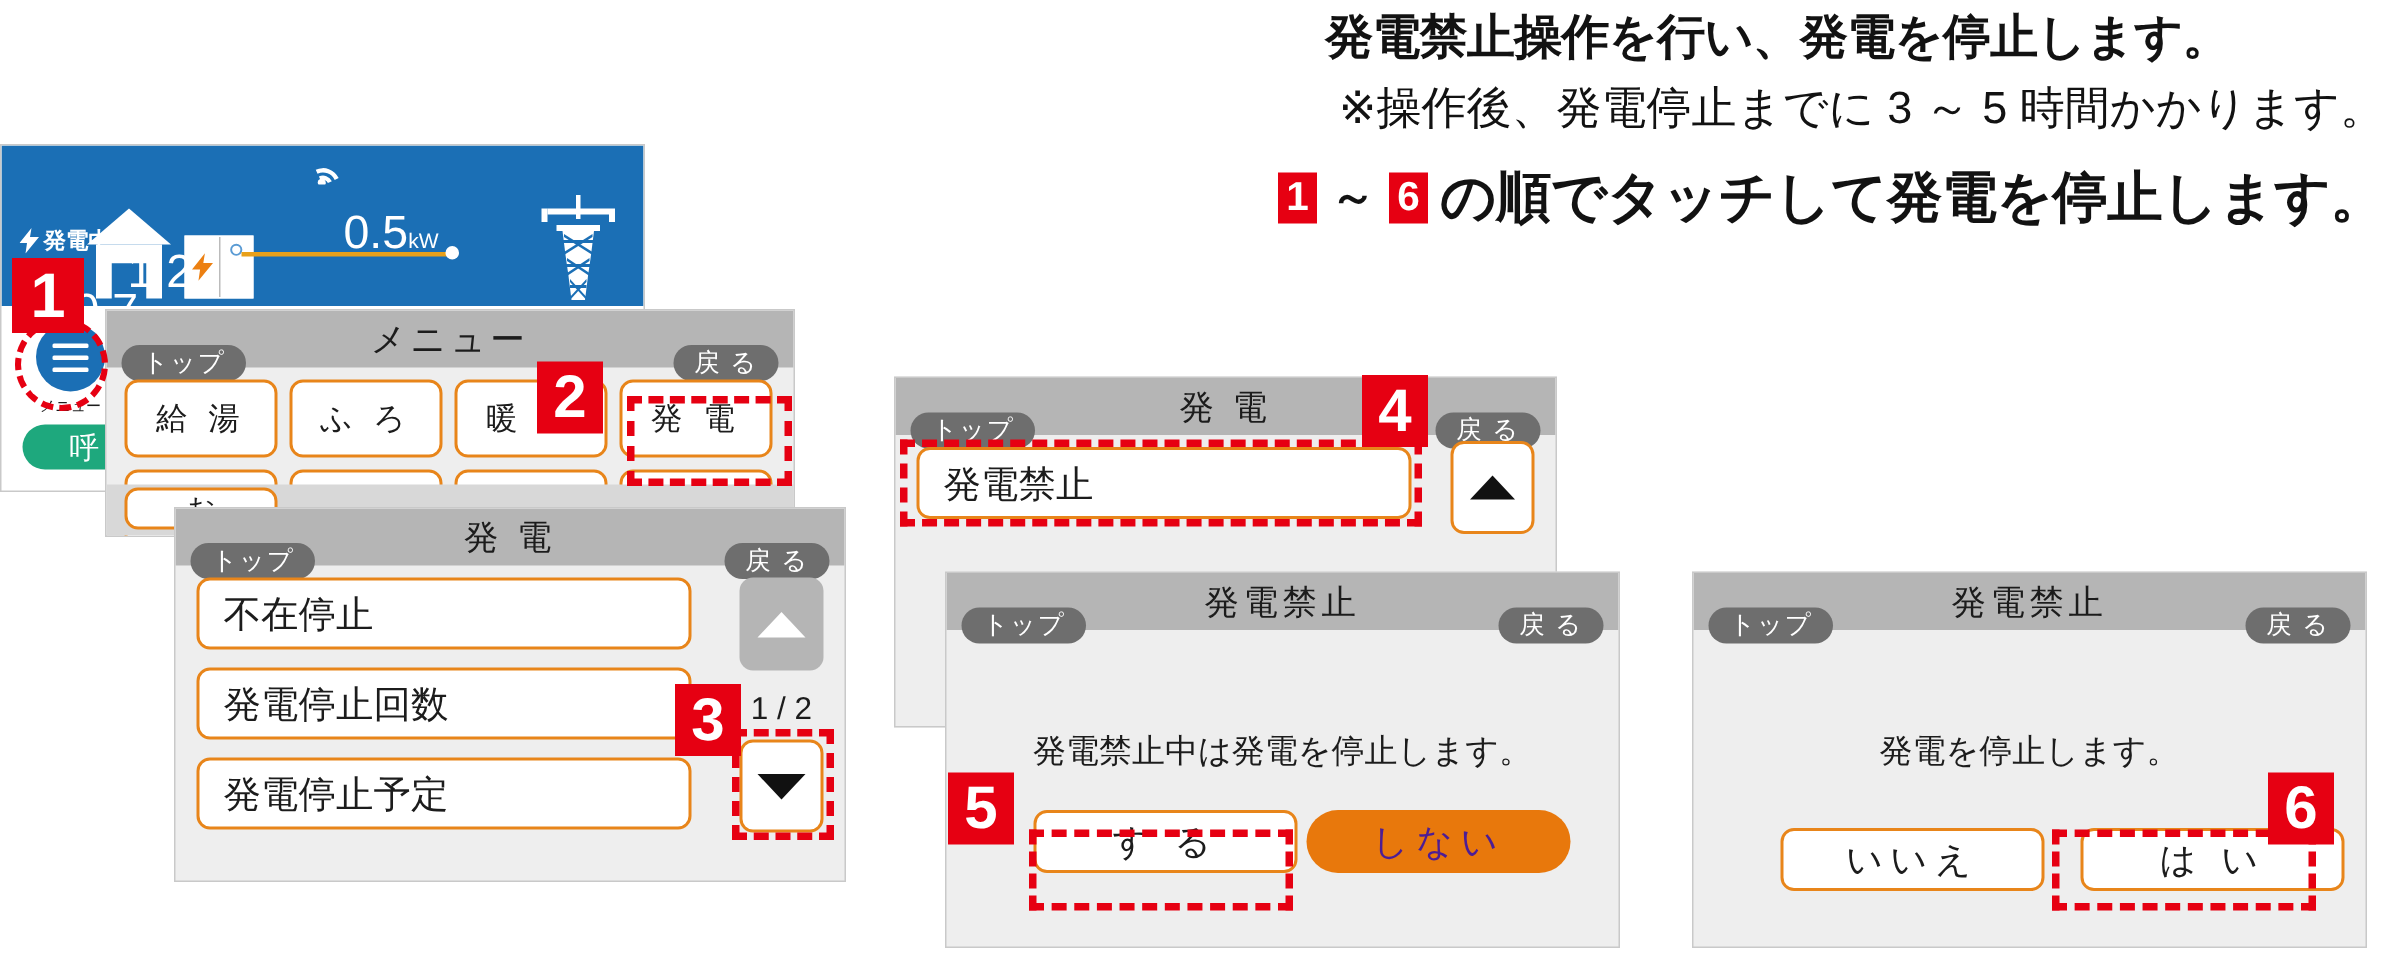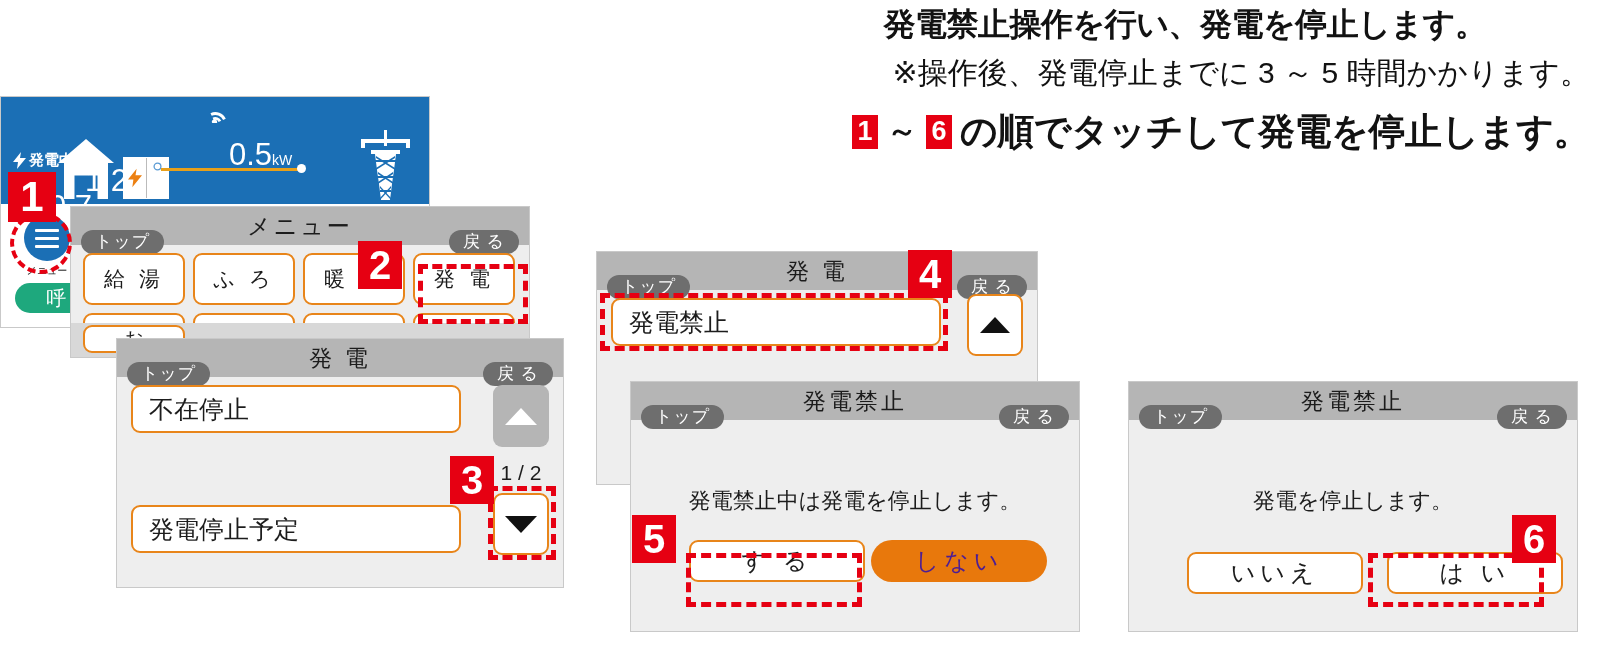--- a/index.html
+++ b/index.html
@@ -353,20 +353,23 @@
 
 <div class="abs panel" id="p3">
   <div class="hdr">
     <div class="pill left">トップ</div>
     <div class="hdr-title">発 電</div>
     <div class="pill right">戻 る</div>
   </div>
   <div class="orow row r1">
     <span class="lbl">不在停止</span>
   </div>
+  <div class="orow row r2">
+    <span class="lbl">発電停止回数</span>
+  </div>
   <div class="orow row r3">
     <span class="lbl">発電停止予定</span>
   </div>
   <div class="upbtn">
     <div class="tri-up"></div>
   </div>
   <div class="pg">1 / 2</div>
   <div class="dnbtn">
     <div class="tri-dn"></div>
   </div>

